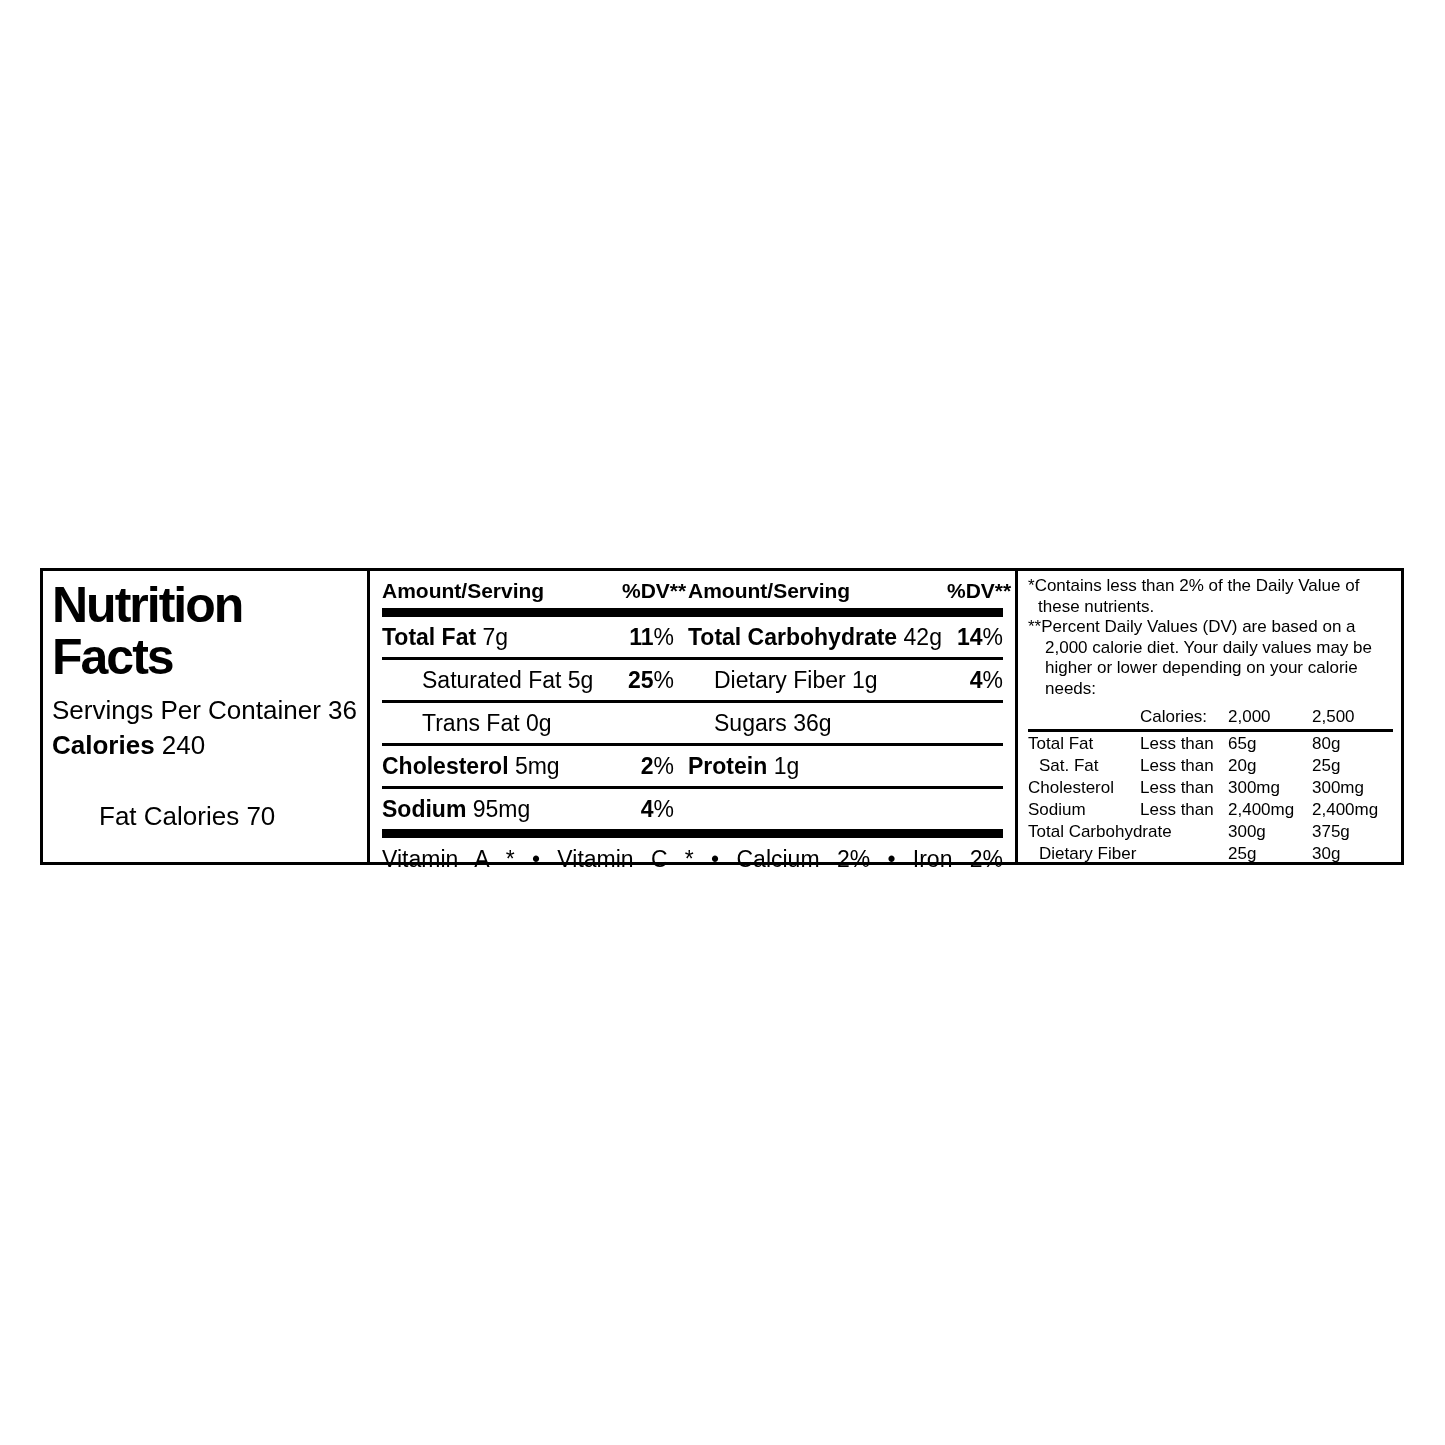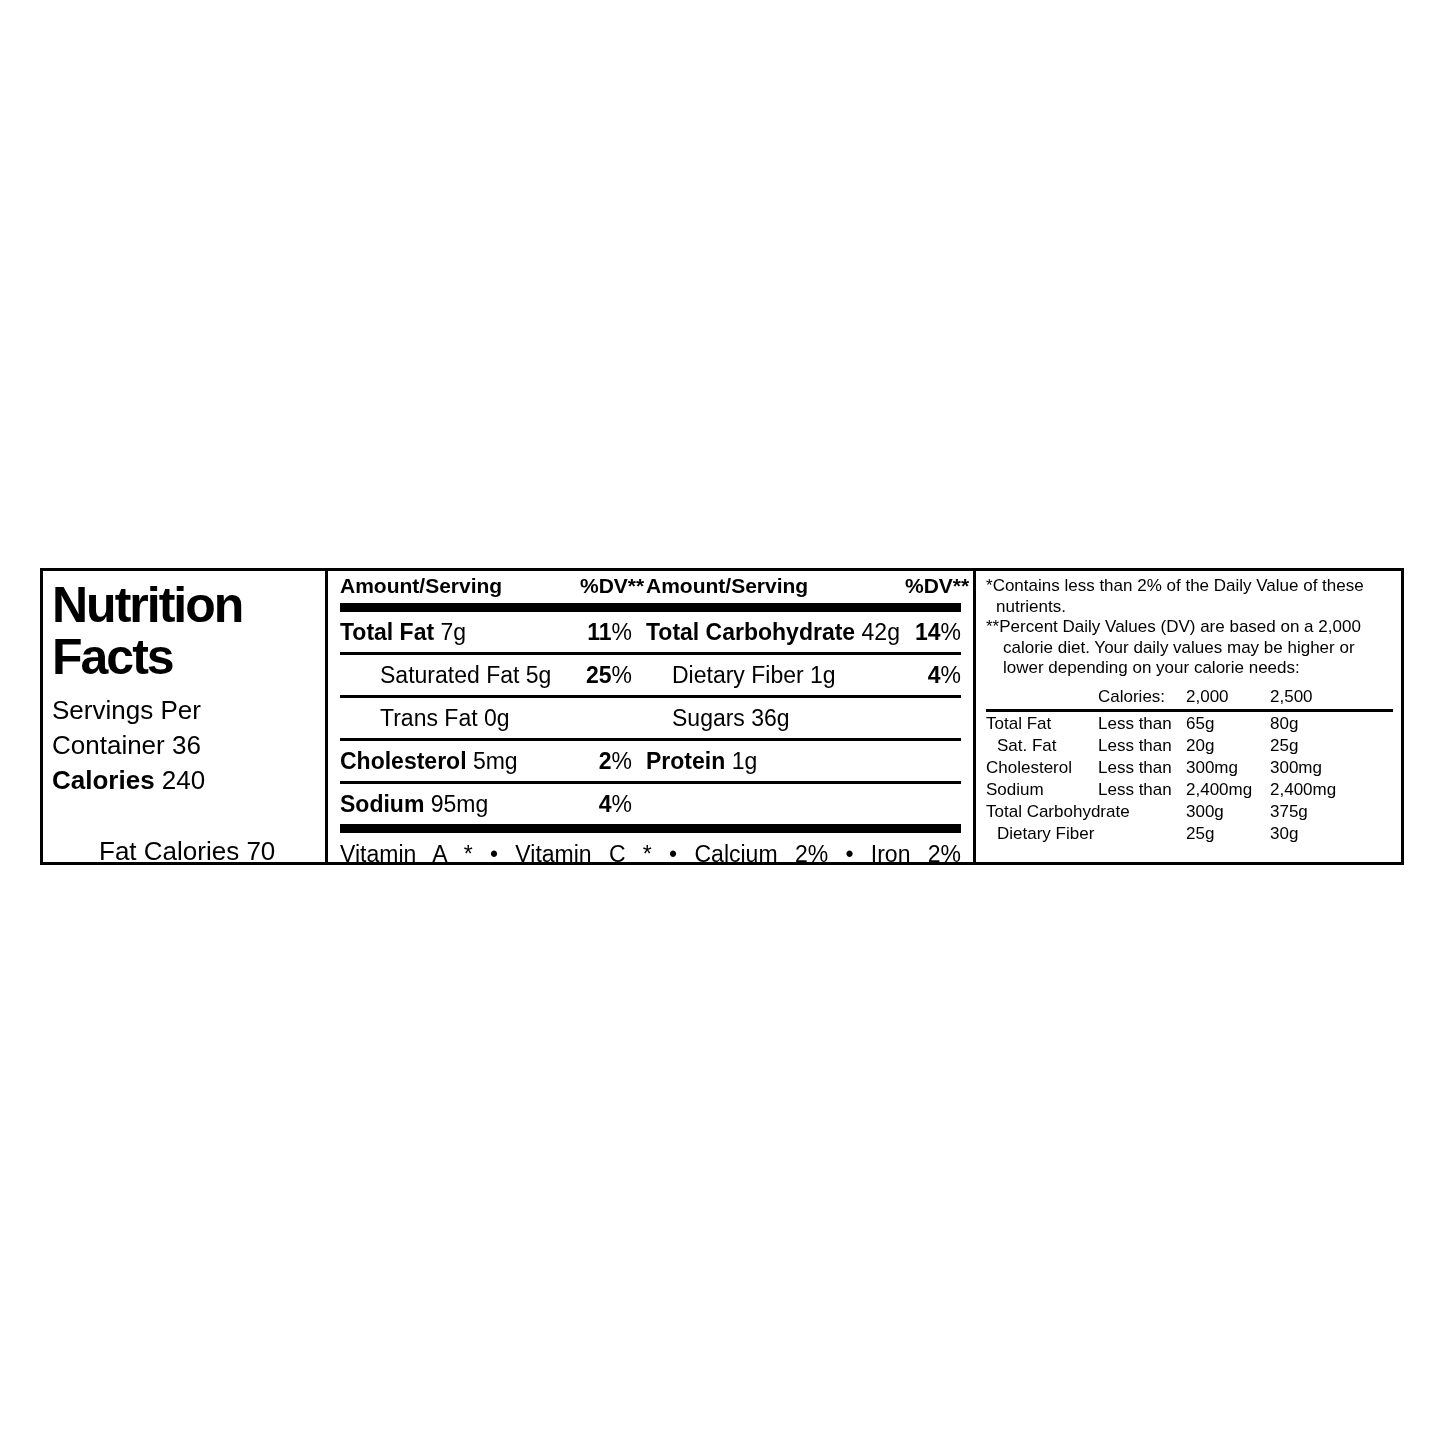--- a/index.html
+++ b/index.html
@@ -12,30 +12,29 @@
   .label-box {
     position: absolute;
     left: 40px; top: 568px;
     width: 1364px; height: 297px;
     border: 3px solid #000;
     background: #fff;
     display: flex;
   }
   
   .panel-left {
-    width: 285px; flex: none;
+    width: 327px; flex: none;
     border-right: 3px solid #000;
     padding: 8px 10px 0 9px;
   }
   .panel-middle {
     width: 648px; flex: none;
     border-right: 3px solid #000;
     display: flex; flex-direction: column;
     padding: 0 0 0 0;
-    justify-content: center;
   }
   .panel-right {
     flex: 1;
     padding: 5px 8px 8px 10px;
   }
   
   .nf-title {
     font-weight: bold;
     font-size: 50px;
     line-height: 52px;

